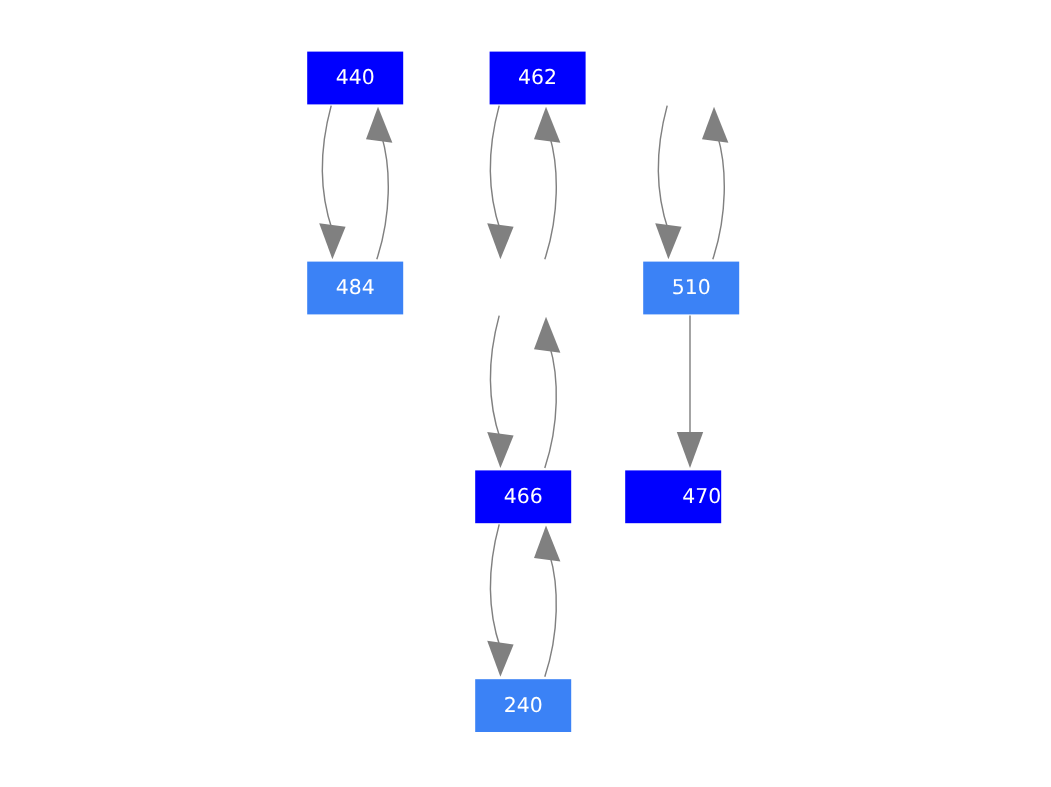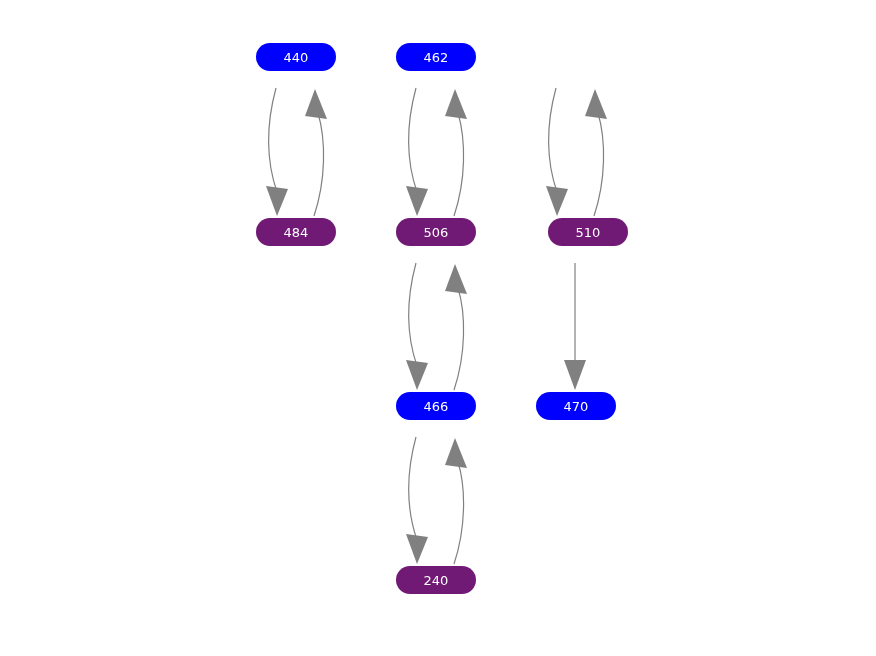--- a/index.html
+++ b/index.html
@@ -22,34 +22,33 @@
     left: 0;
     top: 0;
     width: 876px;
     height: 656px;
     pointer-events: none;
   }
   .node {
     position: absolute;
     box-sizing: border-box;
     width: 80px;
-    height: 28px;
+    height: 44px;
     display: flex;
     align-items: center;
     justify-content: center;
     color: #ffffff;
-    font-size: 13px;
+    font-size: 17px;
     font-family: "DejaVu Sans", "Liberation Sans", sans-serif;
     line-height: 1;
     letter-spacing: 0px;
     user-select: none;
-    border-radius: 17px;
   }
   .node-blue { background: #0000ff; }
-  .node-red  { background: #701a75; }
+  .node-red  { background: #3b82f6; }
   .node-label { display: block; }
 </style>
 </head>
 <body>
 
 <div id="canvas">
 
   <svg id="edge-layer" viewBox="0 0 876 656" width="876" height="656" xmlns="http://www.w3.org/2000/svg">
 
     <g>
@@ -104,38 +103,35 @@
   </svg>
 
   <div class="node node-blue" style="left:256px; top:43px;">
     <span class="node-label">440</span>
   </div>
 
   <div class="node node-red" style="left:256px; top:218px;">
     <span class="node-label">484</span>
   </div>
 
-  <div class="node node-blue" style="left:396px; top:43px;">
+  <div class="node node-blue" style="left:408px; top:43px;">
     <span class="node-label">462</span>
   </div>
 
-  <div class="node node-red" style="left:396px; top:218px;">
-    <span class="node-label">506</span>
-  </div>
 
   <div class="node node-blue" style="left:396px; top:392px;justify-content:center;">
     <span class="node-label">466</span>
   </div>
 
   <div class="node node-red" style="left:396px; top:566px;">
     <span class="node-label">240</span>
   </div>
 
 
-  <div class="node node-red" style="left:548px; top:218px;">
+  <div class="node node-red" style="left:536px; top:218px;">
     <span class="node-label">510</span>
   </div>
 
-  <div class="node node-blue" style="left:536px; top:392px;">
+  <div class="node node-blue" style="left:521px; top:392px;justify-content:flex-end;">
     <span class="node-label">470</span>
   </div>
 
 </div>
 
 </body></html>

